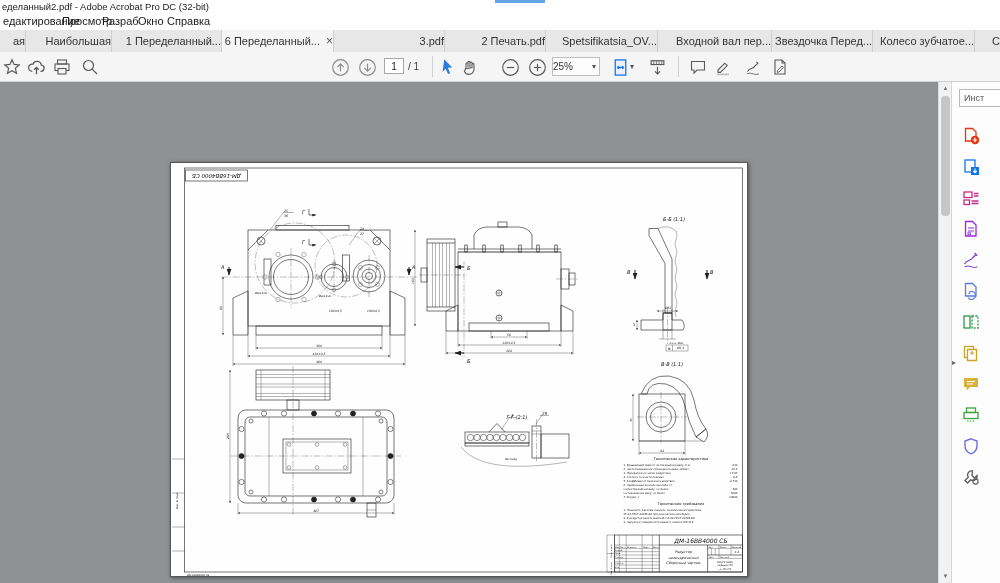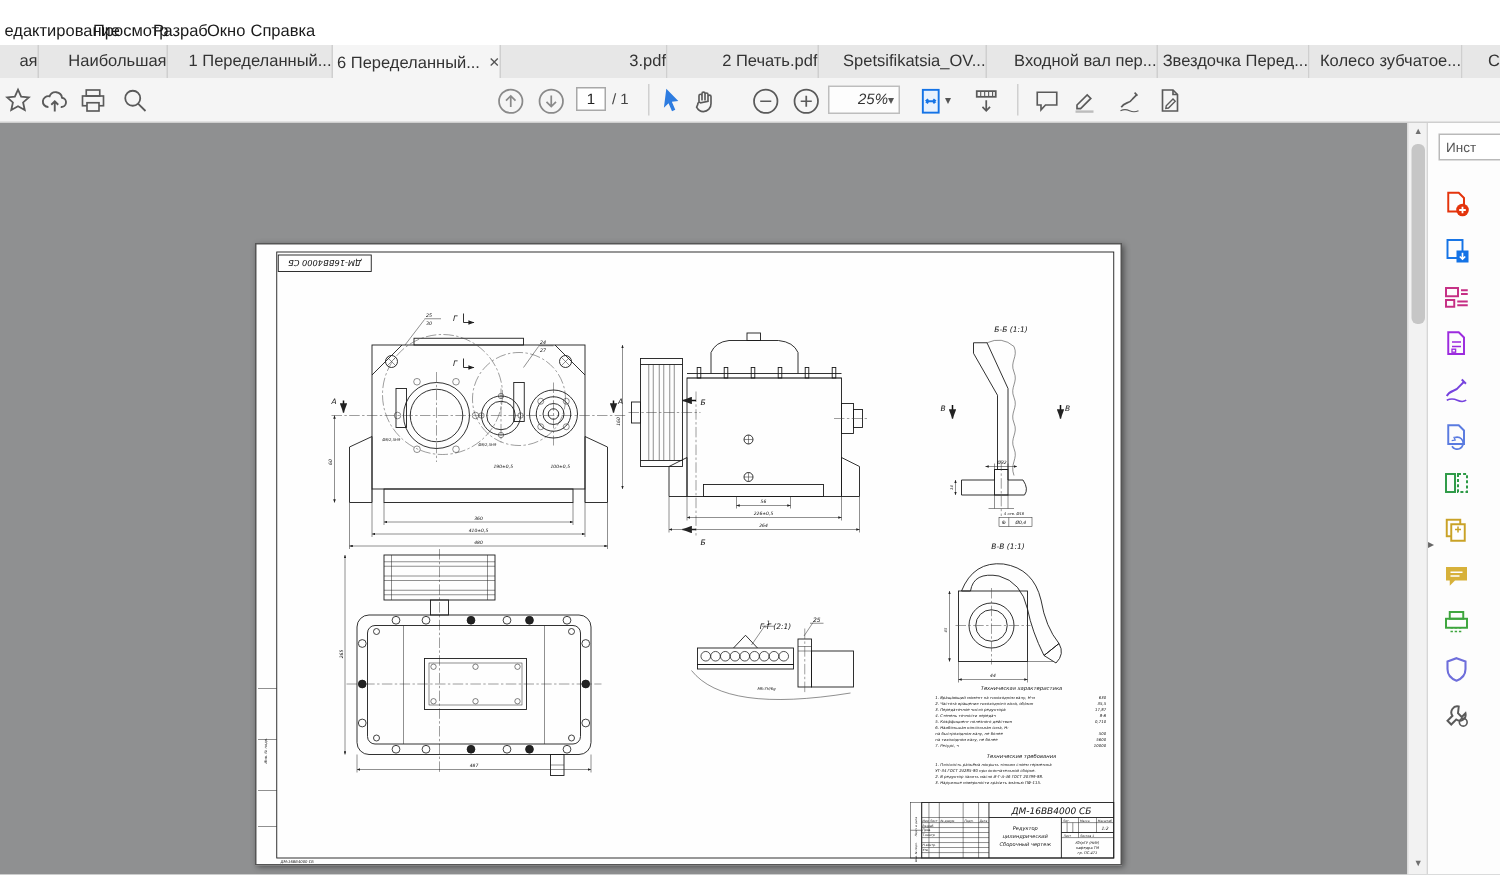--- a/index.html
+++ b/index.html
@@ -21,21 +21,21 @@
   .tab .close{display:inline-block;margin-left:6px;color:#555;font-size:12px;}
   
   .toolbar{position:absolute;left:0;top:52px;width:1000px;height:30px;background:#f5f5f5;border-bottom:1px solid #cfcfcf;box-sizing:border-box;}
   .tbtn{position:absolute;top:3px;width:24px;height:24px;display:flex;align-items:center;justify-content:center;}
   .tdiv{position:absolute;top:4px;width:1px;height:21px;background:#d0d0d0;}
   .pagebox{position:absolute;top:6px;width:20px;height:16px;border:1px solid #a8a8a8;background:#fff;
            font-size:10px;text-align:center;color:#222;box-sizing:border-box;padding:0;}
   .pagetotal{position:absolute;top:9px;font-size:10px;color:#444;}
   .zoombox{position:absolute;top:5px;width:48px;height:19px;border:1px solid #bdbdbd;background:#fdfdfd;box-sizing:border-box;
            font-size:10px;color:#333;display:flex;align-items:center;}
-  .zoombox .zv{flex:1;text-align:right;font-style:italic;}
+  .zoombox .zv{flex:1;text-align:left;}
   .caret{font-size:8px;color:#555;}
   
   .canvas{position:absolute;left:0;top:82px;width:938px;height:501px;background:#8f9091;overflow:hidden;}
   .pdfpage{position:absolute;left:170px;top:80px;width:576px;height:413px;background:#fefefe;
            border:1px solid #555;box-shadow:1px 1px 4px rgba(0,0,0,.45);box-sizing:content-box;}
   
   .vscroll{position:absolute;left:938px;top:82px;width:13px;height:501px;background:#f2f2f2;border-left:1px solid #dcdcdc;box-sizing:border-box;}
   .vscroll .arr{position:absolute;left:0;width:13px;height:13px;font-size:6px;color:#707070;text-align:center;line-height:13px;}
   .vscroll .thumb{position:absolute;left:2px;top:14px;width:9px;height:120px;background:#c6c6c6;border-radius:4px;}
   
@@ -49,20 +49,24 @@
   svg .ln{fill:none;stroke:#1b1b1b;stroke-width:0.6;}
   svg .thin{fill:none;stroke:#2b2b2b;stroke-width:0.35;}
   svg .cl{fill:none;stroke:#454545;stroke-width:0.35;stroke-dasharray:7 1.6 1.6 1.6;}
   svg .dim{fill:none;stroke:#2b2b2b;stroke-width:0.35;}
 </style>
 </head>
 <body>
 
 <div class="app">
 
+  <div class="titlebar">
+    <span class="t">еделанный2.pdf - Adobe Acrobat Pro DC (32-bit)</span>
+    <div class="accent-strip"></div>
+  </div>
 
   <div class="menubar">
     <span style="left:3px">едактирование</span>
     <span style="left:62px">Просмотр</span>
     <span style="left:102px">Разраб</span>
     <span style="left:138px">Окно</span>
     <span style="left:167px">Справка</span>
   </div>
 
   <div class="tabbar">

